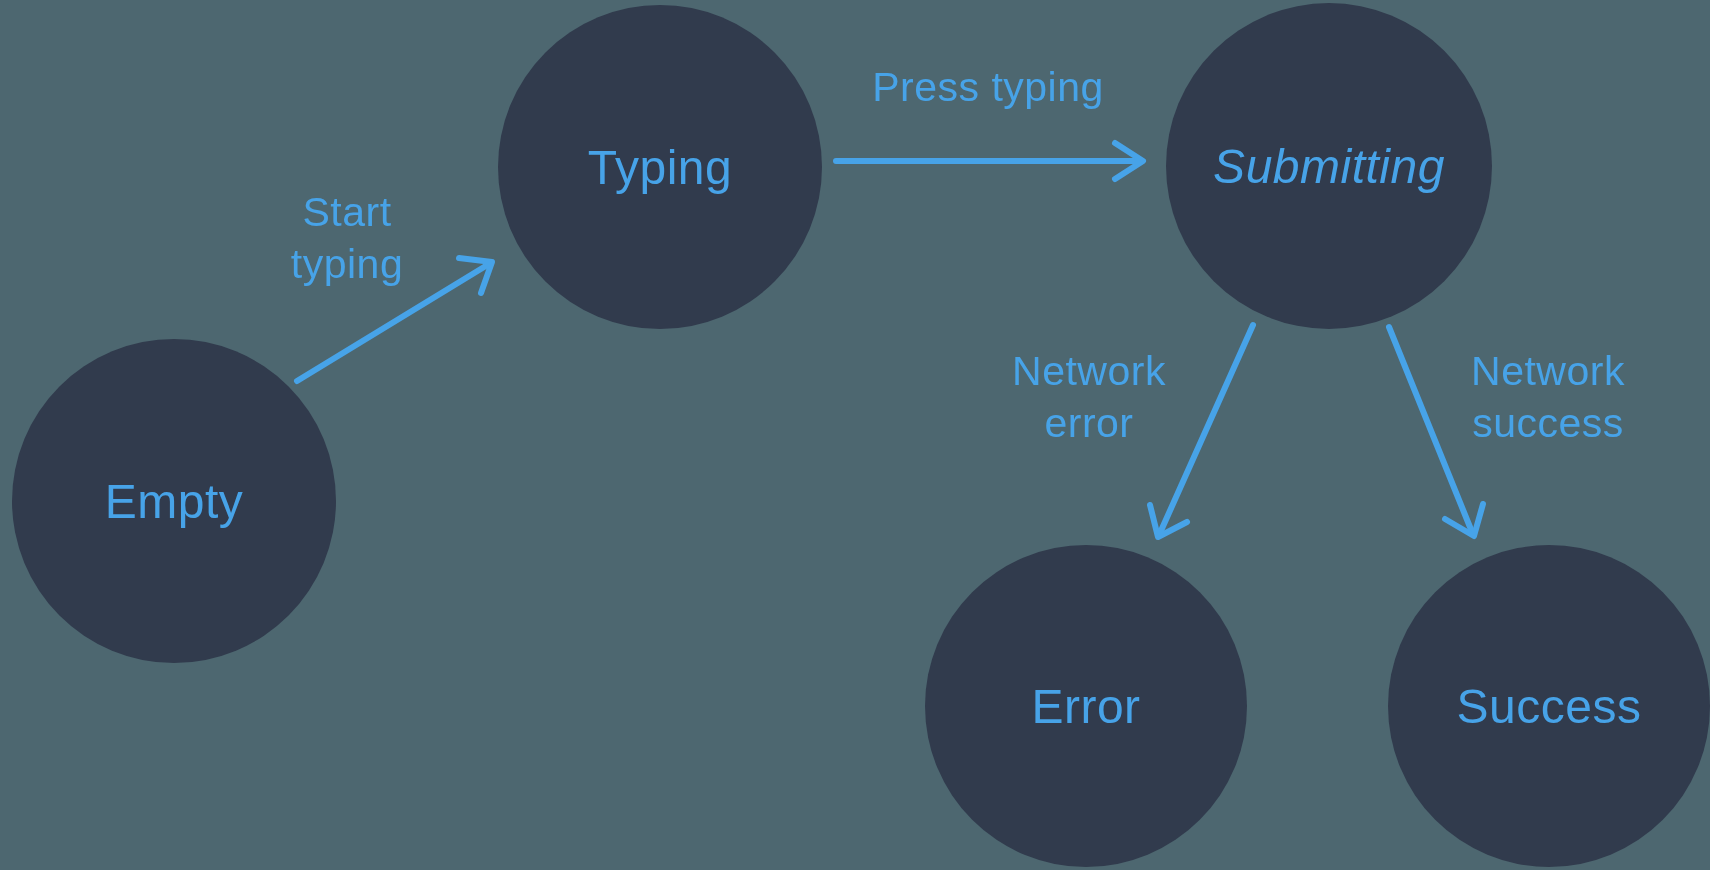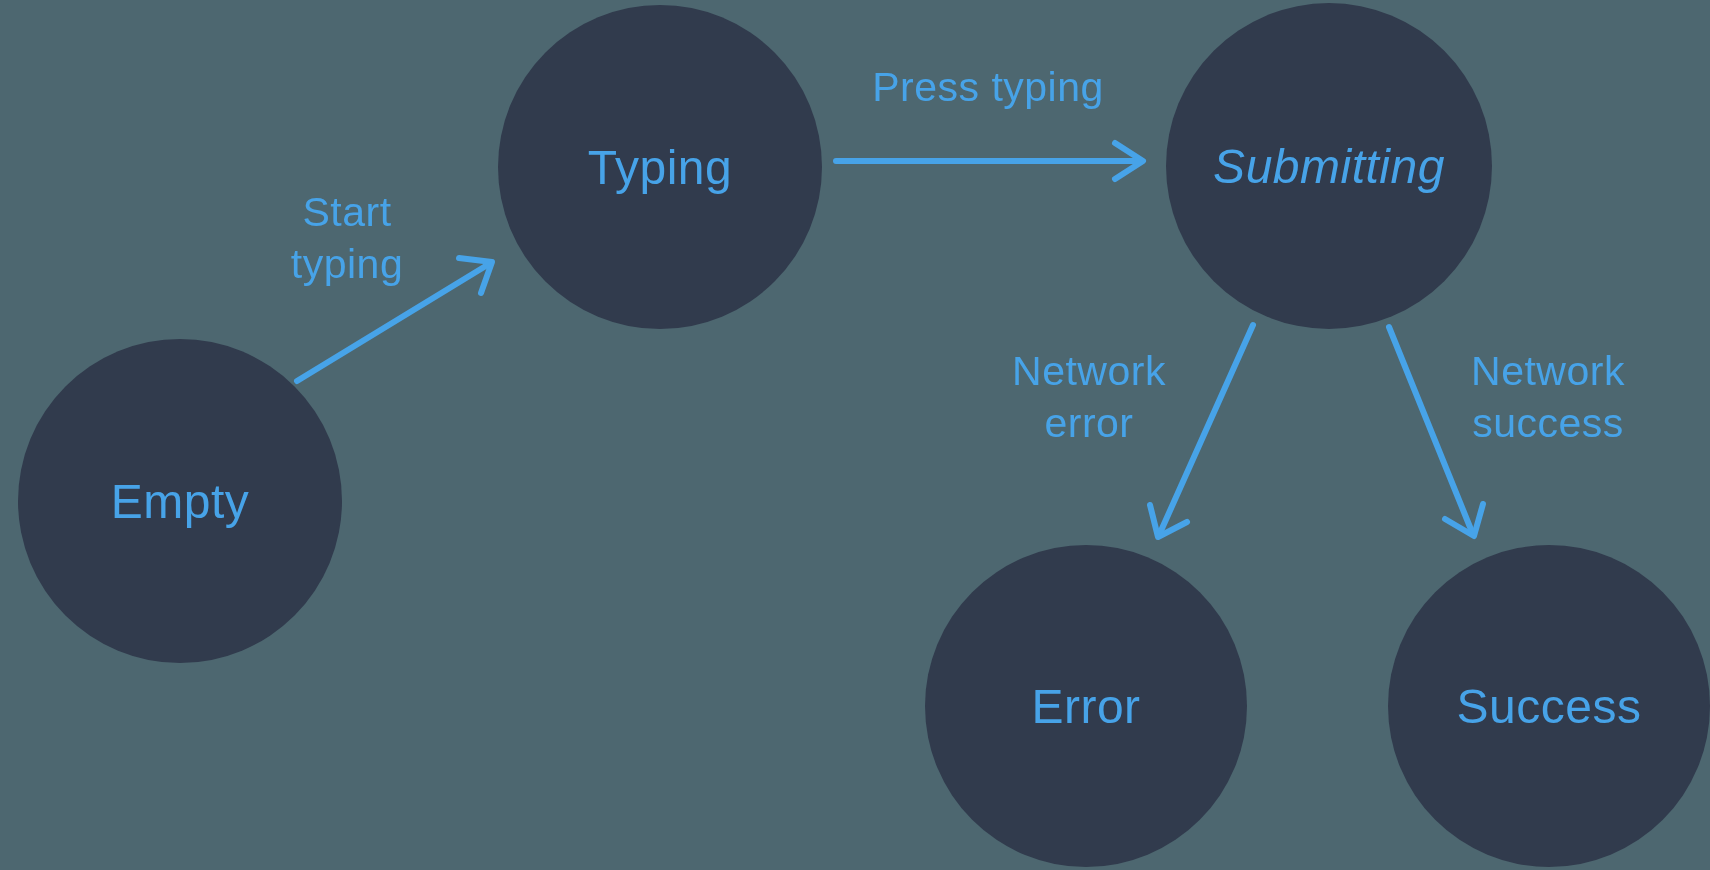--- a/index.html
+++ b/index.html
@@ -67,21 +67,21 @@
     <path d="M836,161 L1139,161"></path>
     <polyline points="1115,143 1143,161 1115,179"></polyline>
 
     <path d="M1253,325 L1160,533"></path>
     <polyline points="1150,505 1158,537 1187,522"></polyline>
 
     <path d="M1389,327 L1472,532"></path>
     <polyline points="1445,519 1474,536 1483,504"></polyline>
   </svg>
 
-  <div class="state-node" style="left:18px;   top:339px; width:324px; height:324px;">
+  <div class="state-node" style="left:12px;   top:339px; width:324px; height:324px;">
     <span class="state-label">Empty</span>
   </div>
 
   <div class="state-node" style="left:498px; top:5px;   width:324px; height:324px;">
     <span class="state-label">Typing</span>
   </div>
 
   <div class="state-node" style="left:1166px; top:3px;  width:326px; height:326px;font-style:italic;">
     <span class="state-label">Submitting</span>
   </div>

